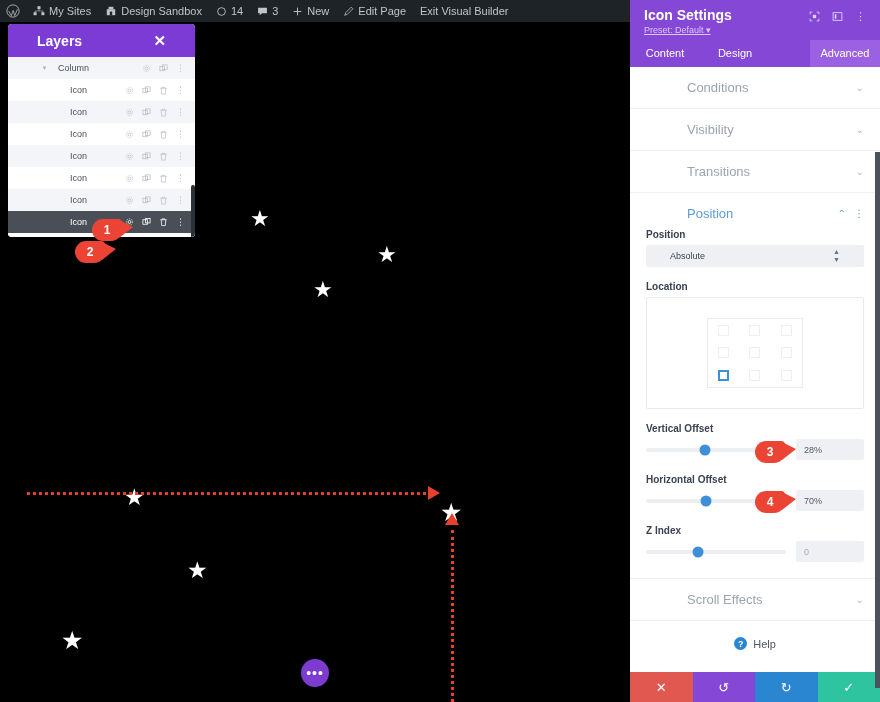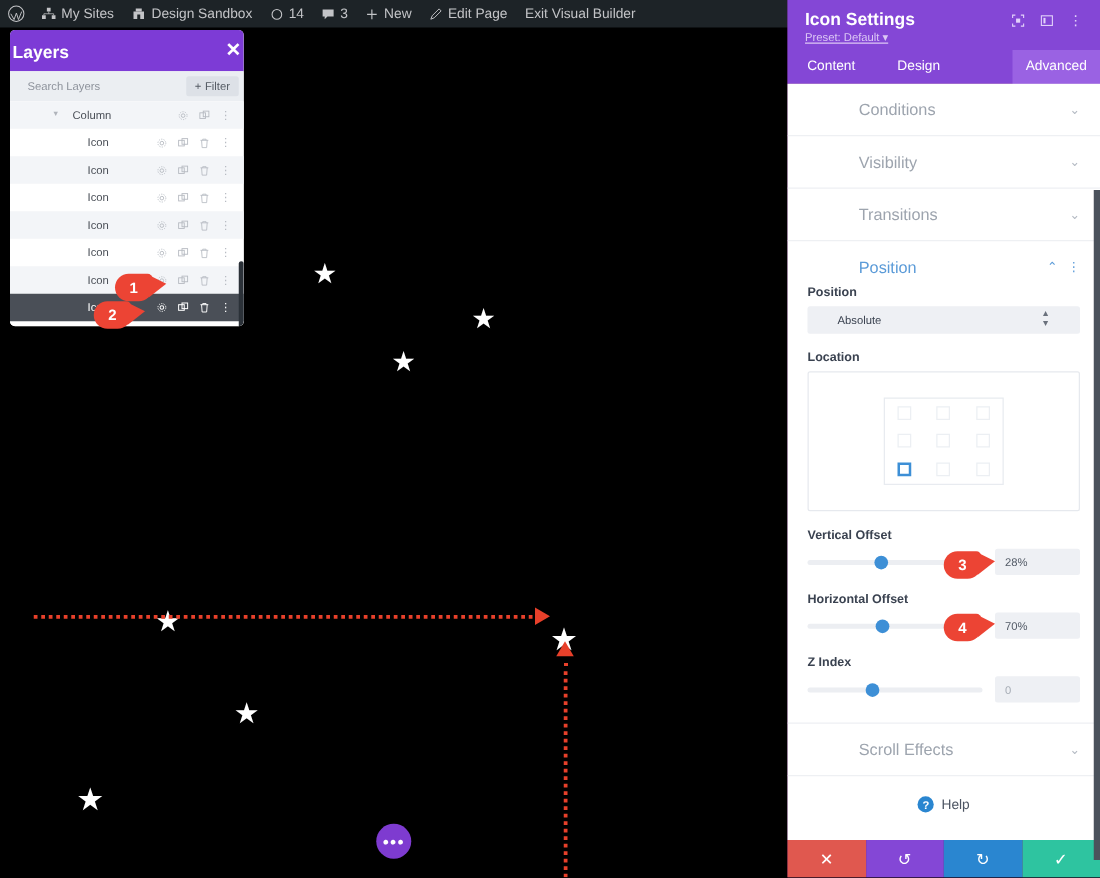--- a/index.html
+++ b/index.html
@@ -70,21 +70,21 @@
   
   .layers {
     position: absolute; left: 8px; top: 24px; width: 187px;
     background: #fff; border-radius: 4px;
     box-shadow: 0 6px 24px rgba(0,0,0,.55);
     overflow: hidden; z-index: 40;
   }
   .layers-head {
     background: #7d3bd6; color: #fff; height: 33px;
     display: flex; align-items: center; justify-content: space-between;
-    padding: 0 2px;
+    padding: 0 29px;
   }
   .layers-title { font-size: 14px; font-weight: bold; }
   .layers-close { font-size: 15px; line-height: 1; cursor: pointer; font-weight: bold; }
   .layers-search {
     height: 24px; background: #ebeef2;
     display: flex; align-items: center; justify-content: space-between;
     padding: 0 4px 0 14px;
   }
   .layers-search .ph { font-size: 9px; color: #8d929b; }
   .filter-btn {
@@ -318,27 +318,20 @@
 
     <div class="fab" style="left:301px; top:637px;">
       <span>•••</span>
     </div>
   </div>
 
   <div class="layers">
     <div class="layers-head">
       <span class="layers-title">Layers</span>
       <span class="layers-close">✕</span>
-    </div>
-    <div class="layers-search">
-      <span class="ph">Search Layers</span>
-      <span class="filter-btn">
-        <span>+</span>
-        <span>Filter</span>
-      </span>
     </div>
     <div class="layers-body">
 
       <div class="lrow alt" style="padding-left:28px;">
         <span class="caret" style="position:absolute;left:30px;">▼</span>
         <span class="lname" style="padding-left:22px;">Column</span>
         <span class="licons">
           <span class="licon">
               <svg width="9" height="9" viewBox="0 0 20 20">
                 <circle cx="10" cy="10" r="3.2" fill="none" stroke="currentColor" stroke-width="1.6"></circle>

